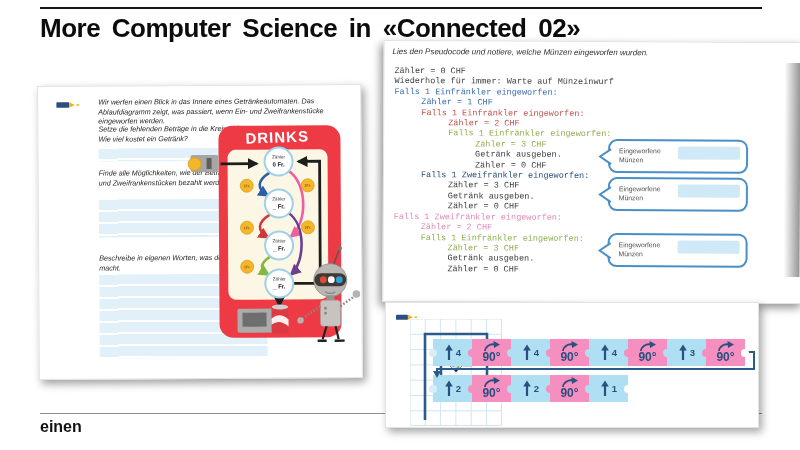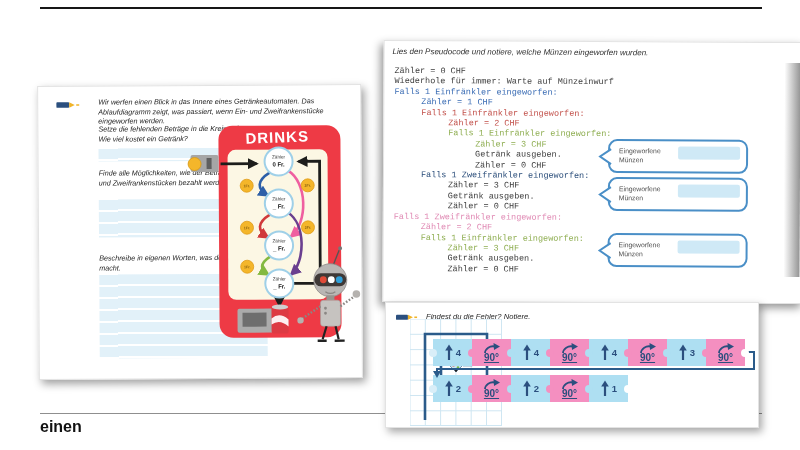--- a/index.html
+++ b/index.html
@@ -44,31 +44,32 @@
   .bubble-tail{position:absolute;left:-12px;top:7px;}
   .bubble-label{position:absolute;left:9px;top:5px;width:58px;font-size:6.8px;line-height:9px;color:#4d4d4d;}
   .bubble-field{position:absolute;right:6px;top:5px;width:62px;height:13px;background:#cfe9f6;border-radius:2px;}
 
   
   .piece{position:absolute;width:39px;height:27px;display:flex;flex-direction:column;
          align-items:center;justify-content:center;}
   .p-blue{background:#aedff2}.p-pink{background:#f48fc0}
   .piece-move{flex-direction:row;gap:2px;}
   .mv-num{font-size:9.5px;font-weight:bold;color:#2b4f7e;}
-  .tn-label{font-size:10px;font-weight:bold;color:#2b4f7e;margin-top:-2px;text-decoration:underline;}
+  .tn-label{font-size:12px;font-weight:bold;color:#2b4f7e;margin-top:-2px;}
   .knob{position:absolute;right:-4px;top:9.5px;width:8px;height:8px;border-radius:50%;z-index:2;}
   .k-pink{background:#f48fc0}.k-blue{background:#aedff2}.k-white{background:#fff}
   .k-left{left:-4px;right:auto;background:#d9eef8;}
   #program-connector{position:absolute;left:0;top:0;pointer-events:none;}
 </style>
 </head>
 <body>
 
 <div id="stage">
   <div class="rule-top"></div>
+  <div class="slide-title">More Computer Science in «Connected 02»</div>
 
   <div class="panel" id="panel-left">
     <svg class="pencil" style="left:18px;top:14px" width="24" height="9" viewBox="0 0 24 9">
       <rect x="0" y="1.5" width="13" height="5.5" rx="1" fill="#2b4f7e"></rect>
       <polygon points="13,1.5 18.5,4.2 13,7" fill="#f0b429"></polygon>
       <rect x="20" y="3.4" width="3" height="1.7" fill="#f0b429"></rect>
     </svg>
     <div class="ws-text" style="left:60px;top:11px;width:252px">Wir werfen einen Blick in das Innere eines Getränkeautomaten. Das Ablaufdiagramm zeigt, was passiert, wenn Ein- und Zweifrankenstücke eingeworfen werden.</div>
     <div class="ws-text" style="left:60px;top:38px;width:150px">Setze die fehlenden Beträge in die Kreise ein. Wie viel kostet ein Getränk?</div>
     <div class="lines" style="left:60px;top:62px;width:152px;height:13px"></div>
@@ -238,21 +239,20 @@
     </div>
     <div class="scan-shadow"></div>
   </div>
 
   <div class="panel" id="panel-puzzle">
     <svg class="pencil" style="left:10px;top:10px" width="22" height="9" viewBox="0 0 24 9">
       <rect x="0" y="1.5" width="13" height="5.5" rx="1" fill="#2b4f7e"></rect>
       <polygon points="13,1.5 18.5,4.2 13,7" fill="#f0b429"></polygon>
       <rect x="20" y="3.4" width="3" height="1.7" fill="#f0b429"></rect>
     </svg>
-    <div class="ws-text" style="left:40px;top:9px;width:200px;font-size:7.6px">Findest du die Fehler? Notiere.</div>
 
     <svg style="position:absolute;left:24px;top:16px" width="92" height="107" viewBox="0 0 92 107">
       <g stroke="#cfe6f2" stroke-width="1">
         <path d="M0,0 V107 M15.3,0 V107 M30.6,0 V107 M45.9,0 V107 M61.2,0 V107 M76.5,0 V107 M91.5,0 V107"></path>
         <path d="M0,0 H92 M0,15.3 H92 M0,30.6 H92 M0,45.9 H92 M0,61.2 H92 M0,76.5 H92 M0,91.8 H92 M0,106.5 H92"></path>
       </g>
       <polyline points="15,101 15,15 77,15 77,61 31,61 31,31 61,31 61,46 53,46" fill="none" stroke="#2b5b8a" stroke-width="2.6"></polyline>
       <g>
         <polygon points="39,46 46,39 53,46 46,53" fill="#c8e8f4" stroke="#5a7a9a" stroke-width="0.8"></polygon>
         <circle cx="43.5" cy="46" r="1.6" fill="#d94b3f"></circle>

